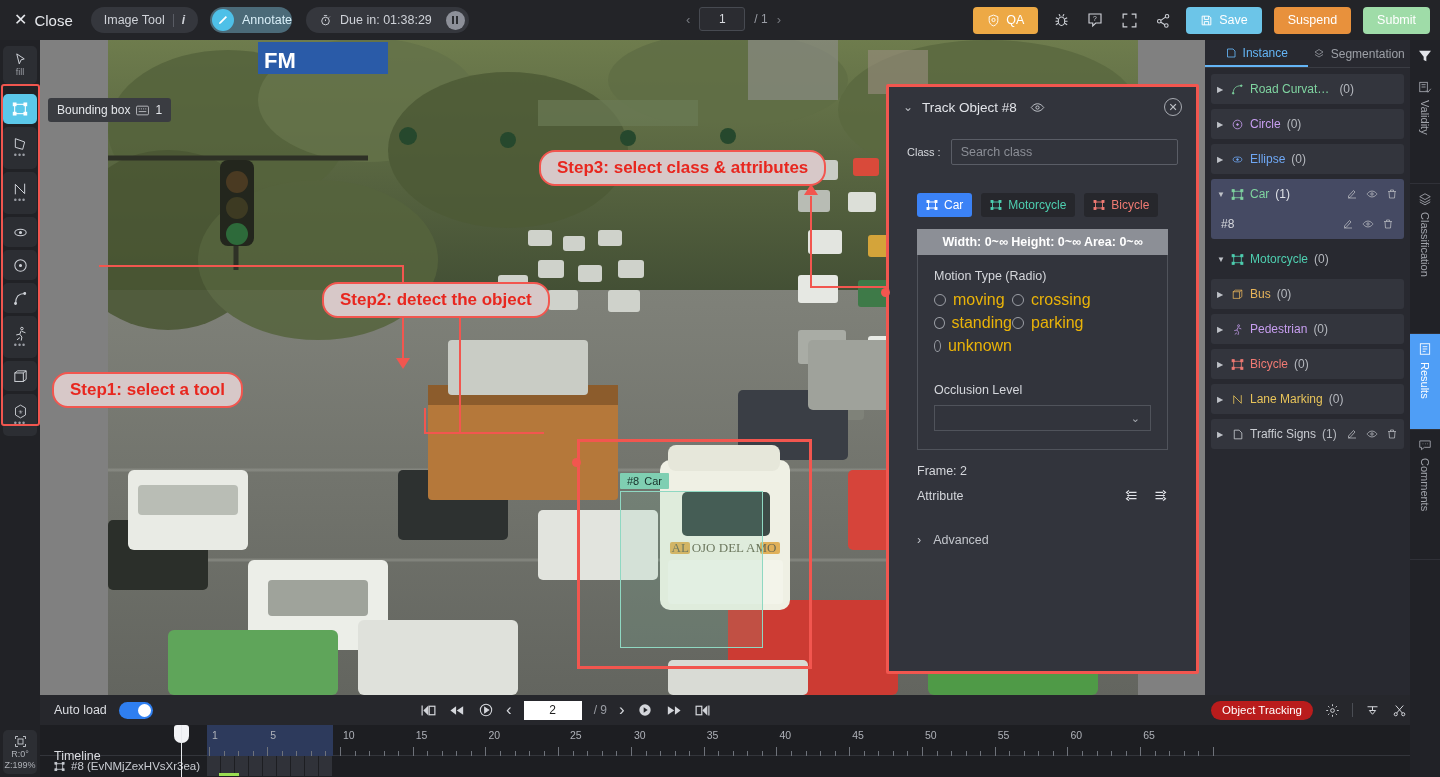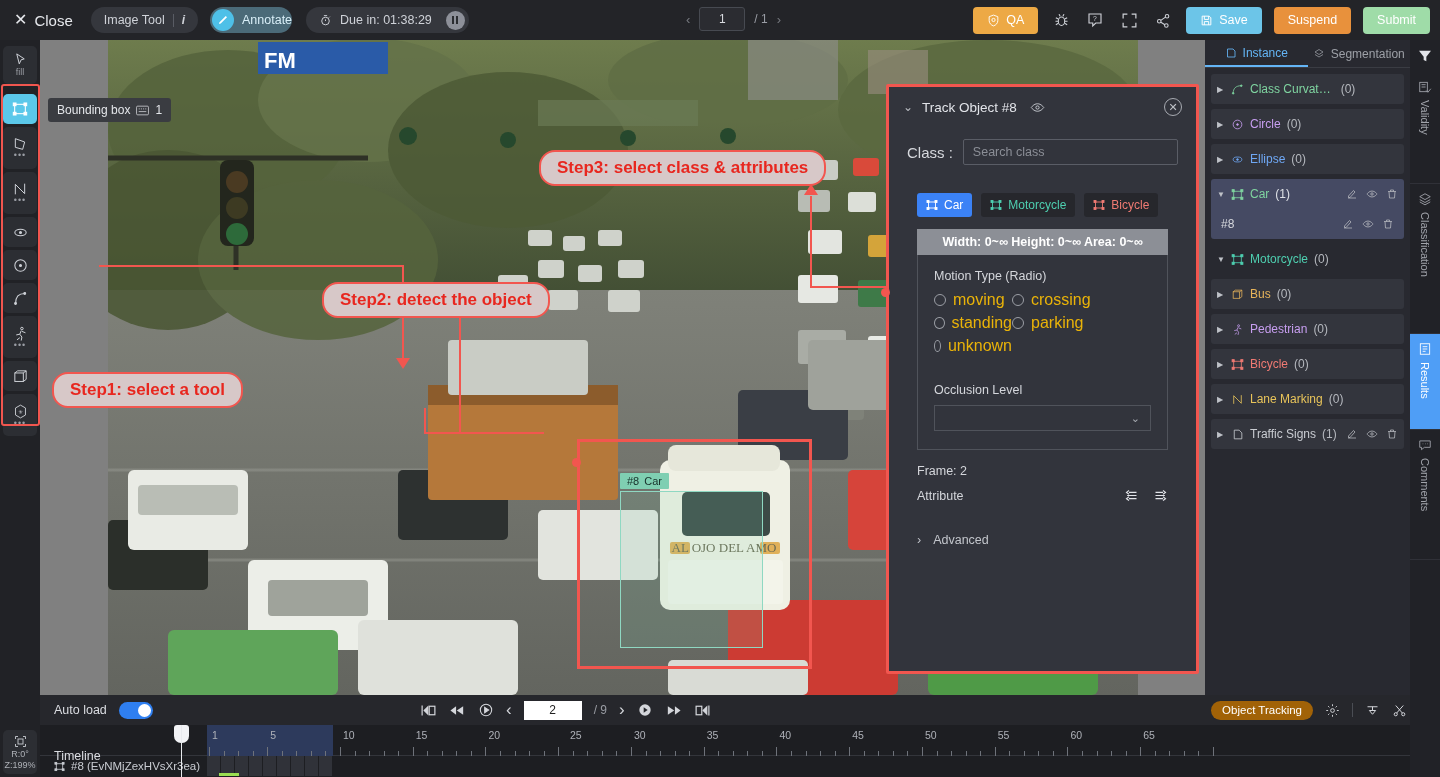--- a/index.html
+++ b/index.html
@@ -101,21 +101,21 @@
     position:absolute; left:886px; top:84px; width:313px; height:590px;
     background:#32343c; border:3px solid #f2564f; z-index:25; border-radius:2px;
   }
   #trackPanel .dot{ position:absolute; left:-8px; top:201px; width:9px;height:9px;border-radius:50%;background:#f2564f;}
   .tp-head{ display:flex; align-items:center; height:40px; padding:0 14px; gap:9px; font-size:13.5px; color:#e2e4e9;}
   .tp-head .chev{ color:#b8bbc1; font-size:12px; cursor:pointer;}
   .tp-head .eye{ margin-left:4px; color:#c9ccd2; cursor:pointer;}
   .tp-head .closeo{ margin-left:auto; width:18px;height:18px;border-radius:50%;border:1px solid #a8abb2;
     display:flex;align-items:center;justify-content:center;font-size:11px;color:#bfc2c8;cursor:pointer;}
   .classrow{ display:flex; align-items:center; padding:0 18px; margin-top:12px; gap:10px;}
-  .classrow label{ font-size:15px;color:#d6d8dd;}
+  .classrow label{ font-size:11px;color:#d6d8dd;}
   .classrow input{
     flex:1; height:26px; background:transparent; border:1px solid #5a5d66; border-radius:2px;
     color:#d6d8dd; font-size:12.5px; padding:0 9px; outline:none; font-family:inherit;
   }
   .classrow input::placeholder{color:#8b8e96;}
   .clsbtns{ display:flex; gap:9px; padding:0 28px; margin-top:28px;}
   .clsbtn{ height:24px; border-radius:3px; display:flex;align-items:center;gap:6px;
     padding:0 9px; font-size:12px; background:#26272c; cursor:pointer;}
   .clsbtn.active{ background:#3b82f6; color:#fff;}
   .sizebar{ margin:12px 28px 0; background:#8c8f96; color:#fff; font-size:12.5px; height:26px;
@@ -161,21 +161,21 @@
   
   #bottom{ position:absolute; left:40px; top:695px; width:1400px; height:82px; background:#1d1e22; z-index:26;}
   .brow1{ height:30px; display:flex; align-items:center; padding-left:14px; gap:12px; background:#26272c;}
   .brow1 .al{ font-size:12.5px; color:#dbdde2;}
   .toggle{ width:34px;height:17px;border-radius:9px;background:#2f7ff0; position:relative; cursor:pointer;}
   .toggle i{ position:absolute; right:2px; top:2px; width:13px;height:13px;border-radius:50%;background:#fff;}
   .pctrl{ position:absolute; left:380px; top:0; height:30px; display:flex; align-items:center; gap:12px; color:#d4d6db;}
   .pctrl input{ width:58px;height:19px;background:#fff;border:none;color:#222;text-align:center;font-size:12px;font-family:inherit;outline:none;}
   .pctrl .tot{ font-size:12px; color:#9a9da4;}
   .bright{ position:absolute; right:6px; top:0; height:30px; display:flex; align-items:center; gap:12px;}
-  .otbtn{ height:19px; border-radius:10px; background:#a16207; color:#fff; font-size:11.5px;
+  .otbtn{ height:19px; border-radius:10px; background:#b91c1c; color:#fff; font-size:11.5px;
      padding:0 11px; display:flex; align-items:center; cursor:pointer;justify-content:center;}
   .brow2{ position:relative; height:31px; display:flex; align-items:center; border-bottom:1px solid #33353b;}
   .brow2 .lab{ width:167px; padding-left:14px; font-size:12.5px; color:#dbdde2;margin-top:32px;}
   #ruler{ position:relative; flex:1; height:31px; overflow:hidden;}
   #rulerSel{ position:absolute; left:0; top:0; width:126px; height:31px; background:#2d3a5c;}
   .tick{ position:absolute; bottom:0; width:1px; background:#6e727a;}
   .tlab{ position:absolute; top:4px; font-size:10.5px; color:#aeb1b8;}
   .brow3{ position:relative; height:20px; display:flex; align-items:center;}
   .brow3 .lab{ width:167px; padding-left:14px; font-size:11.5px; color:#c9ccd2; display:flex;gap:6px;align-items:center;}
   #track{ position:relative; flex:1; height:20px;}
@@ -675,21 +675,21 @@
   <div class="rlist">
     <div class="ritem">
       <span class="tri">▶</span>
       <span>
           <svg width="13" height="13" viewBox="0 0 24 24" fill="none" stroke="#7fd4a0" stroke-width="1.5">
             <path d="M4 19C4 10 9 5 19 5"></path>
             <circle cx="4" cy="19" r="1.5" fill="#7fd4a0"></circle>
             <circle cx="19" cy="5" r="1.5" fill="#7fd4a0"></circle>
           </svg>
         </span>
-      <span style="color:#7fd4a0">Class Curvat…</span>
+      <span style="color:#7fd4a0">Road Curvat…</span>
       <span style="color:#b5b8be;margin-left:4px;">(0)</span>
     </div>
 
     <div class="ritem">
       <span class="tri">▶</span>
       <span>
           <svg width="13" height="13" viewBox="0 0 24 24" fill="none" stroke="#c79ef0" stroke-width="1.5">
             <circle cx="12" cy="12" r="8"></circle>
             <circle cx="12" cy="12" r="1.6" fill="#c79ef0"></circle>
           </svg>

